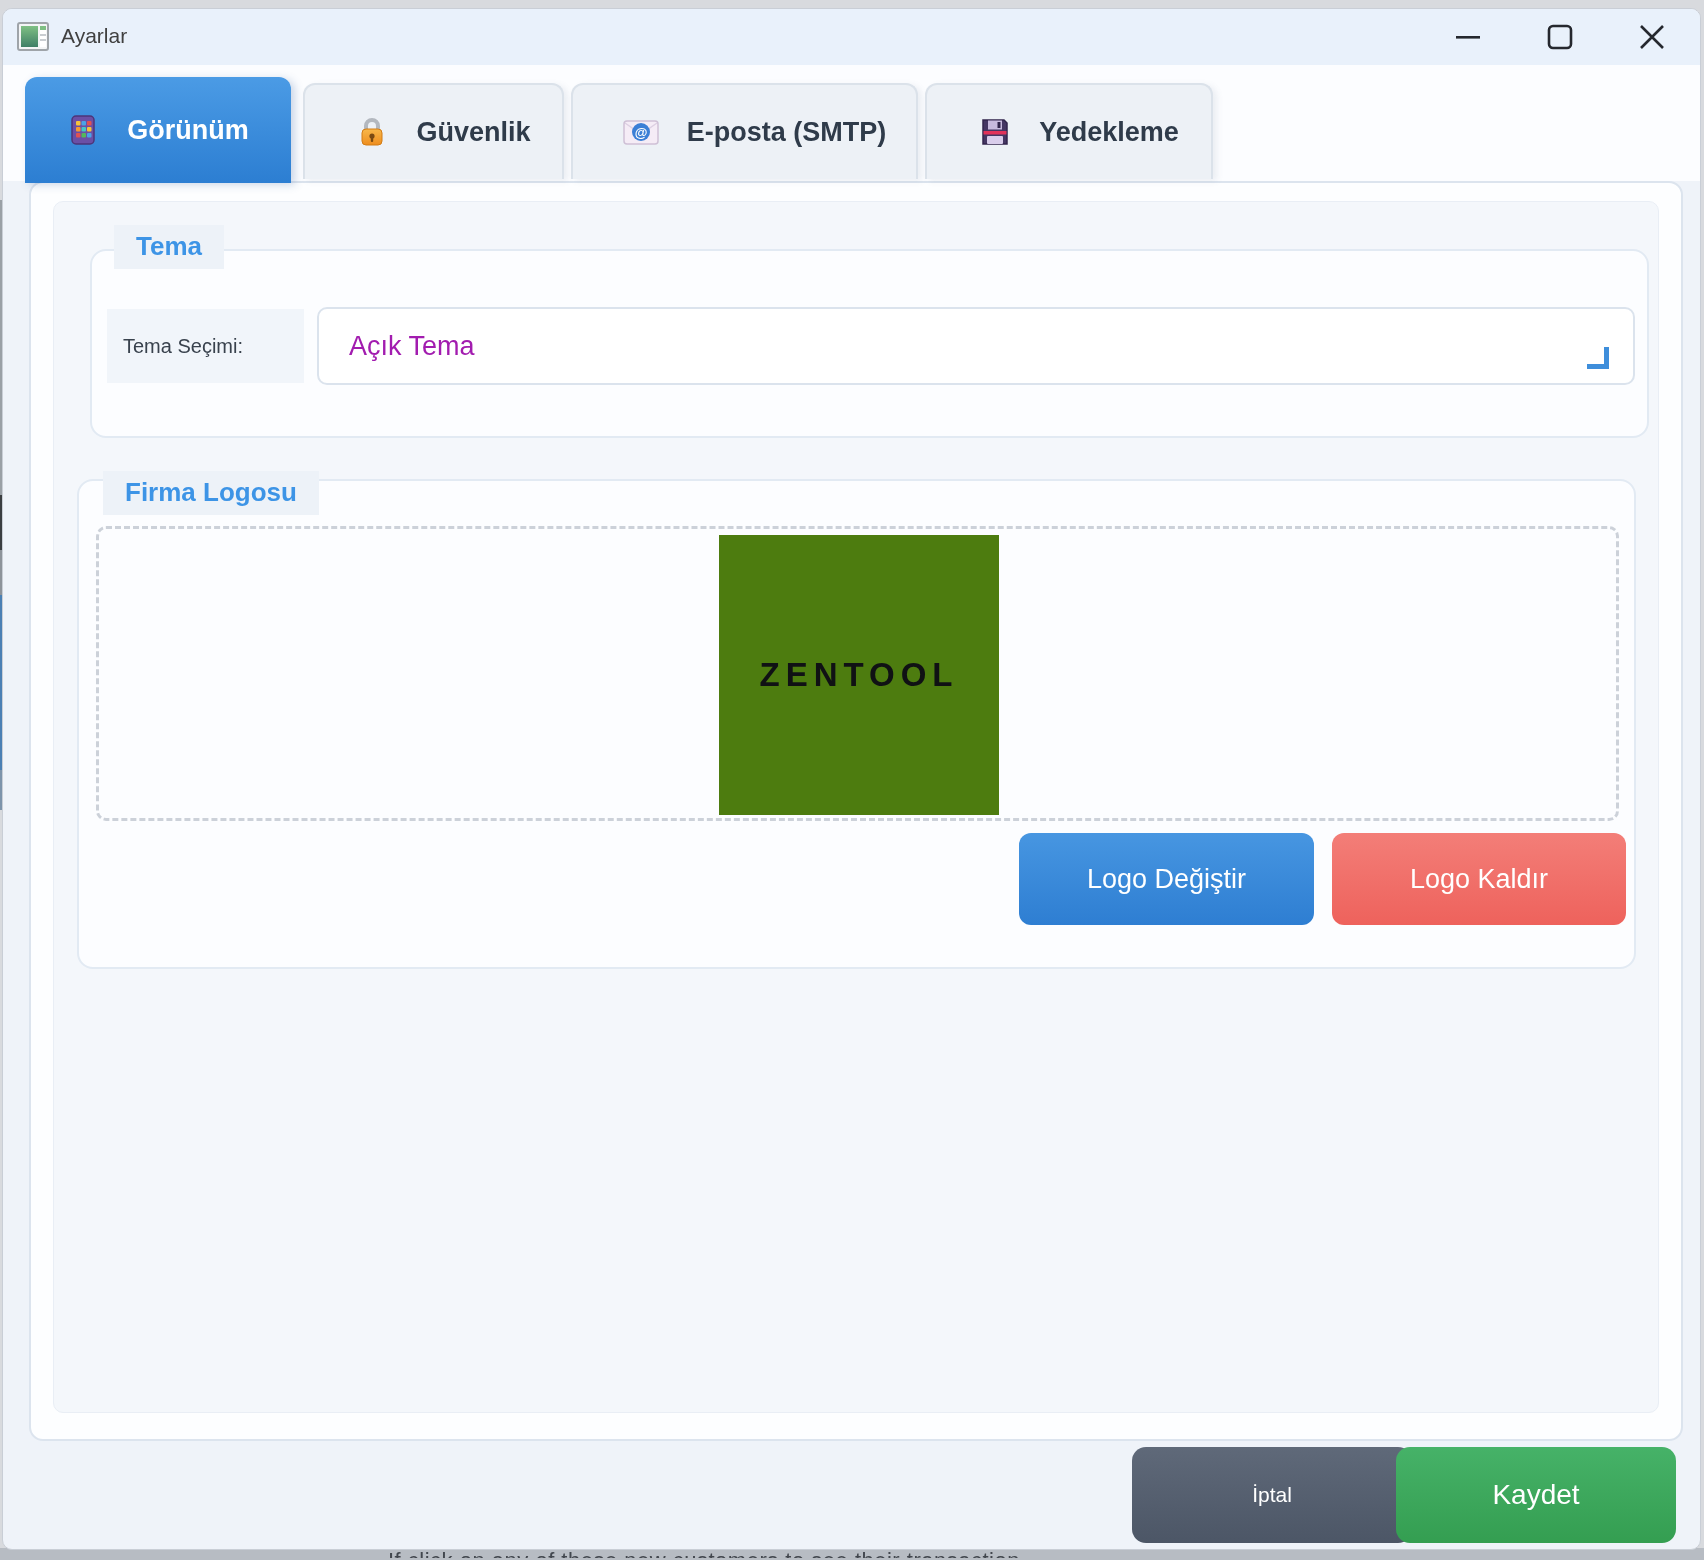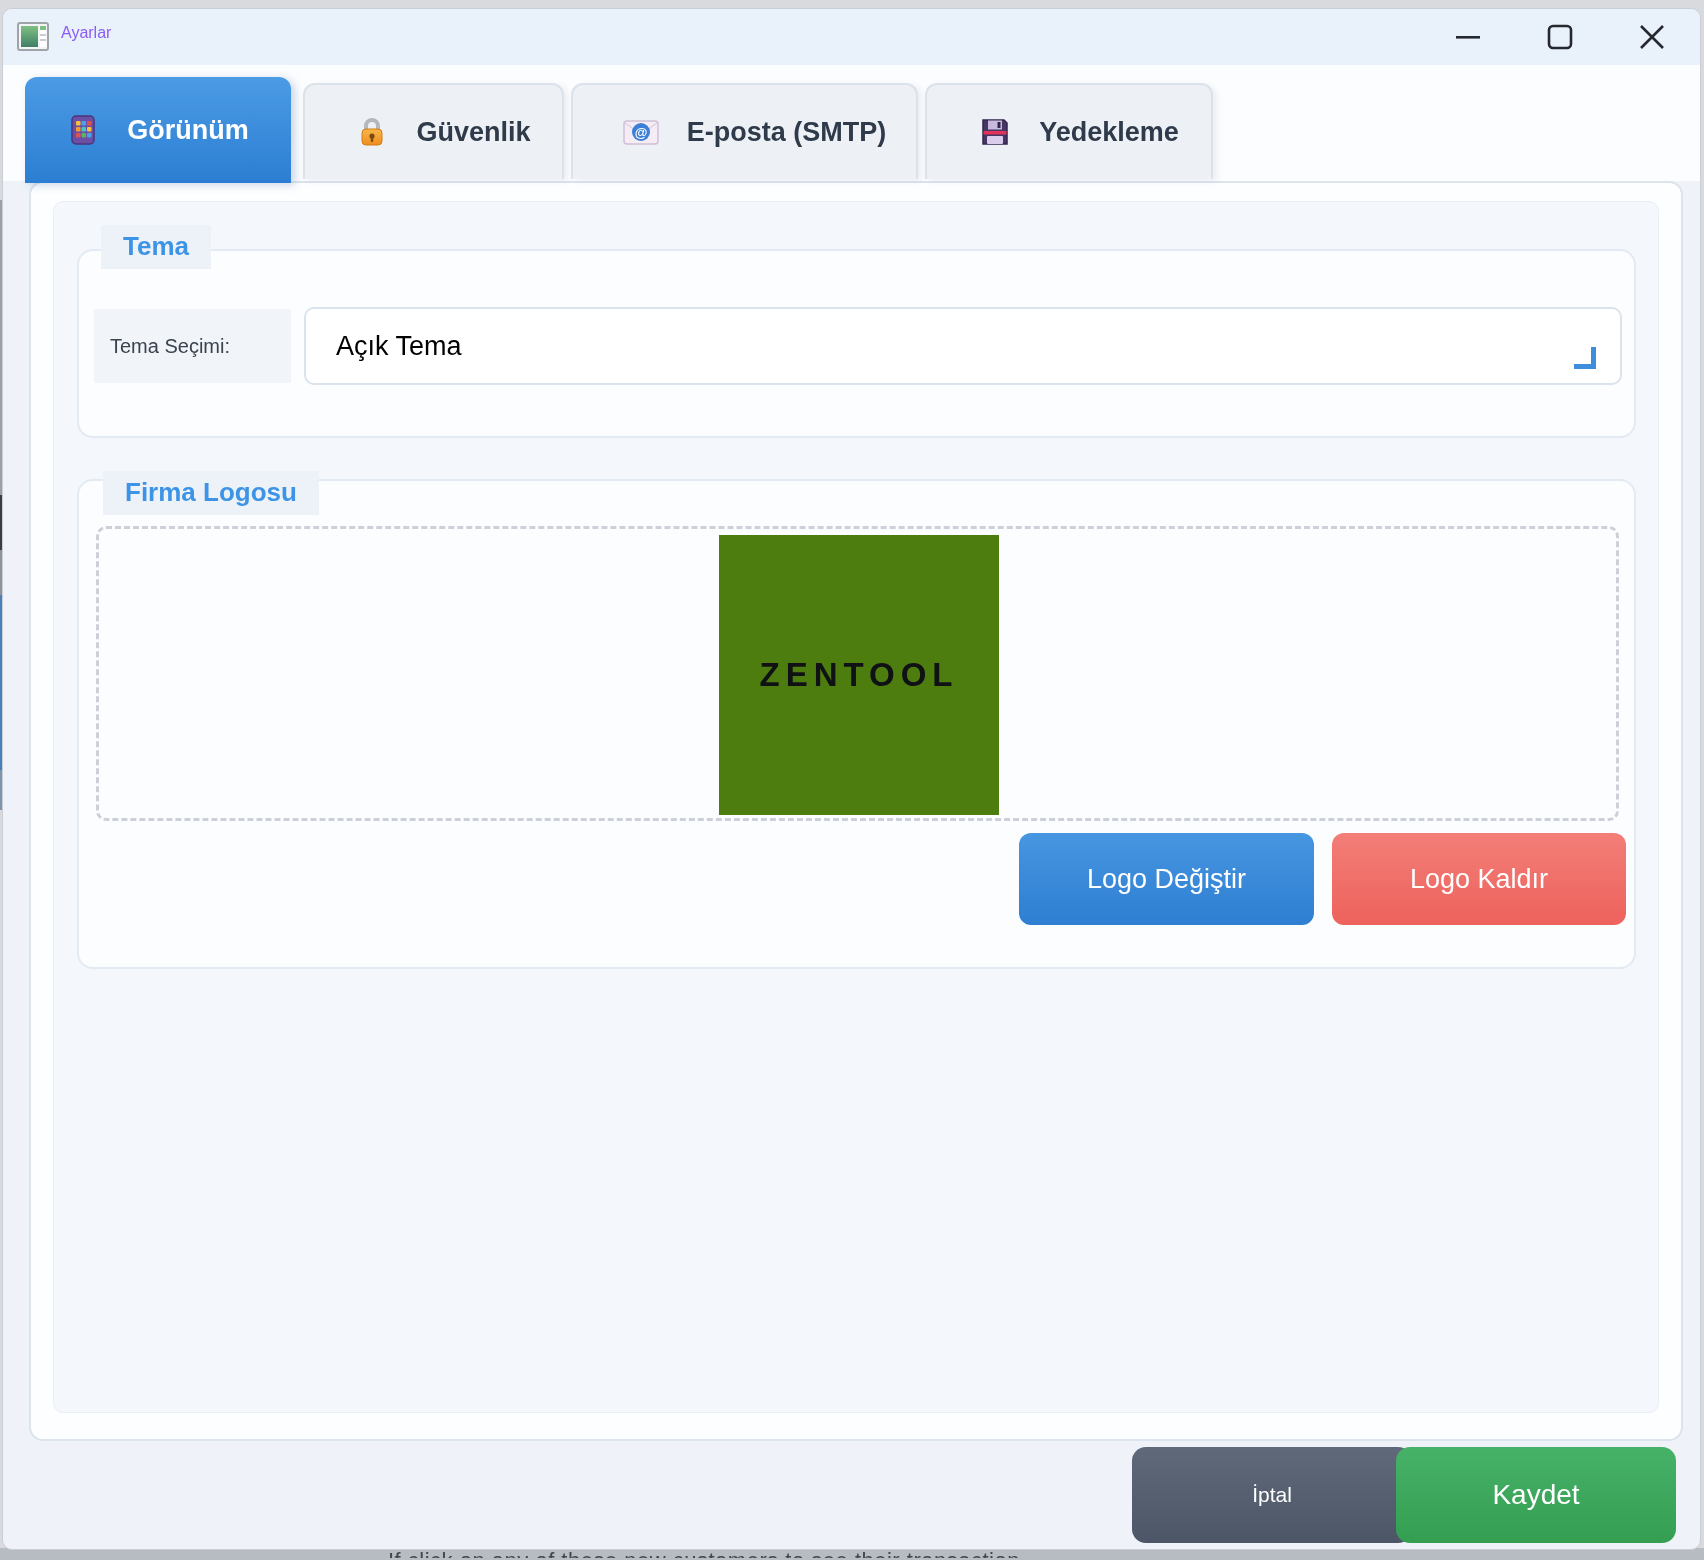--- a/index.html
+++ b/index.html
@@ -11,21 +11,21 @@
   #bd-bottom { left:0; top:1548px; width:1704px; height:12px; background:#b7bcc3; }
   #bd-bottom-text { position:absolute; left:388px; top:0px; width:800px; height:10px;
     overflow:hidden; color:#42474e; font-size:22px; letter-spacing:.5px; white-space:nowrap; }
   .edge-seg { position:absolute; width:3px; left:0; }
 
   
   .window { position:absolute; left:2px; top:8px; width:1699px; height:1542px;
     background:#eff3f9; border:1px solid #c9ced6; border-radius:10px; overflow:hidden; }
 
   .titlebar { position:absolute; left:0; top:0; width:100%; height:56px; background:#e9f1fb; }
-  .title-text { position:absolute; left:58px; top:15px; font-size:16px; color:#8b5cf6; }
+  .title-text { position:absolute; left:58px; top:15px; font-size:21px; color:#404040; }
   .app-icon { position:absolute; left:14px; top:11px; width:34px; height:34px; }
   .win-btn { position:absolute; top:6px; width:58px; height:44px; display:flex;
     align-items:center; justify-content:center; background:transparent; border:none; }
   #btn-min { left:1436px; } #btn-max { left:1528px; } #btn-close { left:1620px; }
 
   .tabstrip-band { position:absolute; left:0; top:56px; width:100%; height:116px; background:#fcfdff; }
 
   
   .tab { position:absolute; display:flex; align-items:center; justify-content:center;
     gap:28px; border-radius:12px 12px 0 0; cursor:default; z-index:3; }
@@ -41,34 +41,34 @@
   #tab-3 { left:922px; width:288px; }
 
   
   .pane { position:absolute; left:26px; top:172px; width:1654px; height:1260px;
     background:#fdfeff; border:2px solid #dce4ee; border-radius:14px; z-index:2; }
   .inner-frame { position:absolute; left:22px; top:18px; width:1606px; height:1212px;
     background:#f4f7fb; border:1px solid #e9eef5; border-radius:10px; }
 
   
   .groupbox { position:absolute; background:#fcfdff; border:2px solid #e2eaf3; border-radius:16px; }
-  #group-tema { left:23px; top:47px; width:1559px; height:189px; }
+  #group-tema { left:36px; top:47px; width:1559px; height:189px; }
   #group-logo { left:23px; top:277px; width:1559px; height:490px; }
   .legend { position:absolute; top:-26px; background:#edf2f8; padding:5px 22px;
     font-size:26px; font-weight:700; color:#3d94e6; line-height:1.3; }
   #group-tema .legend { left:22px; }
   #group-logo .legend { left:24px;margin-top:16px; }
 
   
   .field-label { position:absolute; left:15px; top:58px; width:197px; height:74px;
     background:#f1f5fa; display:flex; align-items:center; padding-left:16px;
     font-size:20px; color:#39424d; }
   .combobox { position:absolute; left:225px; top:56px; width:1318px; height:78px;
     background:#ffffff; border:2px solid #dbe3ed; border-radius:10px; display:flex;
-    align-items:center; padding-left:30px; font-size:27px; color:#000000; }
+    align-items:center; padding-left:30px; font-size:27px; color:#a21caf; }
   .combo-corner { position:absolute; right:24px; bottom:14px; width:22px; height:22px;
     border-right:5px solid #3e8edb; border-bottom:5px solid #3e8edb; }
 
   
   .dropzone { position:absolute; left:17px; top:45px; width:1523px; height:295px;
     border:3px dashed #ccd1d9; border-radius:10px; }
   .logo-box { position:absolute; left:620px; top:6px; width:280px; height:280px;
     background:#4d7c0f; display:flex; align-items:center; justify-content:center; }
   .logo-text { font-size:33px; font-weight:700; letter-spacing:6px; color:#101114; }
 

